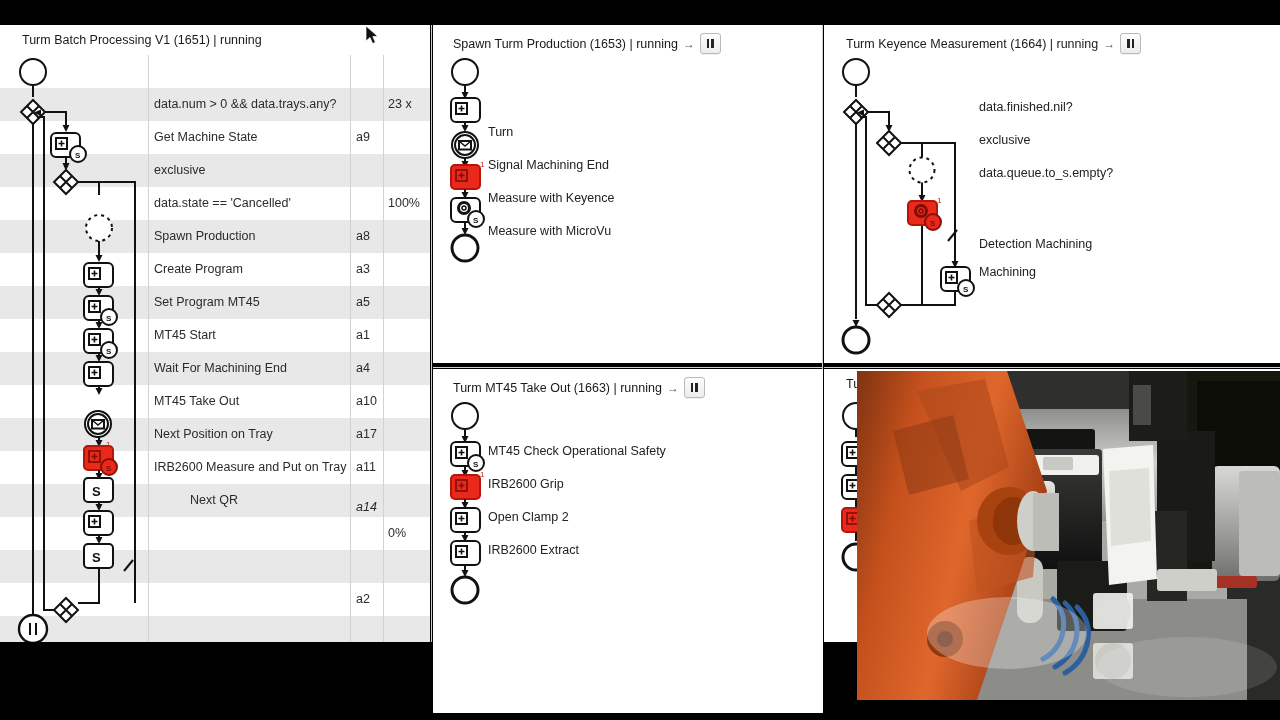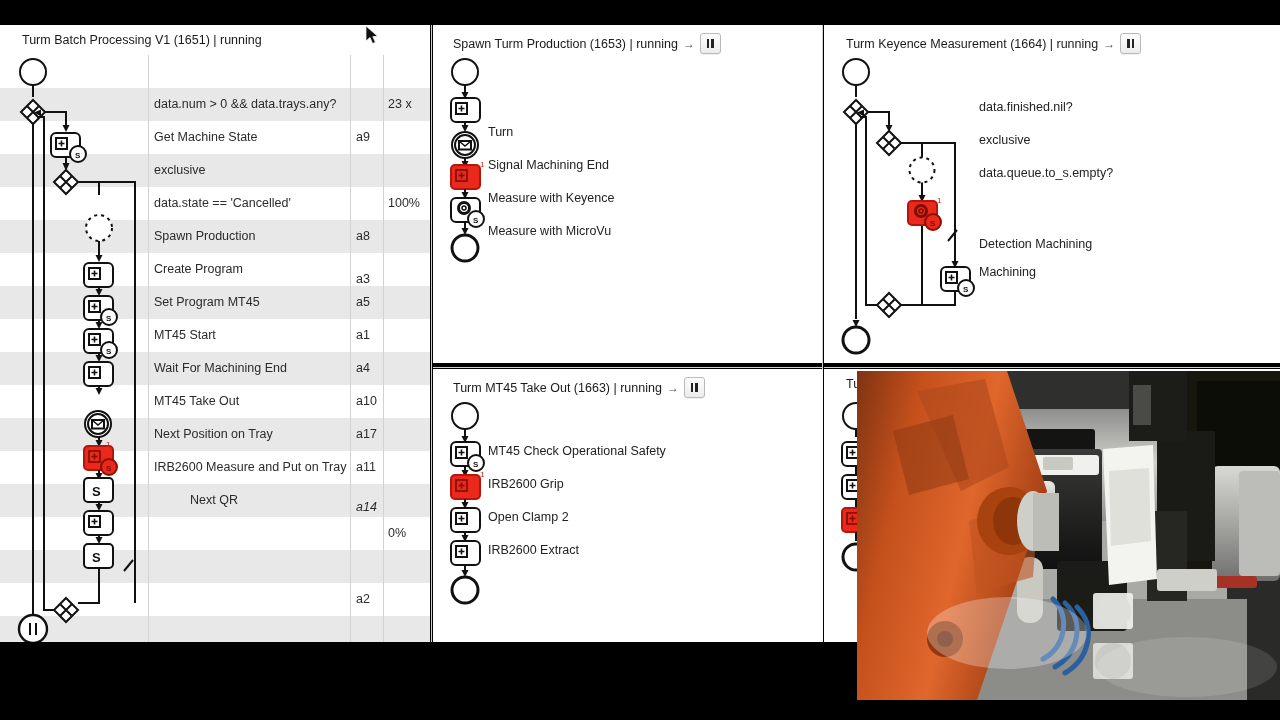--- a/index.html
+++ b/index.html
@@ -35,21 +35,21 @@
   #diag1{position:absolute;left:0;top:0;width:150px;height:587px;}
   .bpmn-svg{position:absolute;left:0;top:0;overflow:visible;}
 
   
   #p2{left:433px;top:25px;width:390px;height:338px;}
   #p2 .title{position:absolute;left:20px;top:8px;}
   
   #p3{left:824px;top:25px;width:456px;height:338px;}
   #p3 .title{position:absolute;left:22px;top:8px;}
   
-  #p4{left:433px;top:369px;width:390px;height:273px;}
+  #p4{left:433px;top:369px;width:390px;height:344px;}
   #p4 .title{position:absolute;left:20px;top:8px;}
   
   #p5{left:824px;top:369px;width:456px;height:273px;}
   #p5 .title{position:absolute;left:22px;top:8px;}
 
   .vsep{position:absolute;background:#cfcfcf;}
 
   .flowlabel{position:absolute;font-size:12.5px;color:#222;white-space:nowrap;}
 
   
@@ -112,21 +112,21 @@
           <div class="cell name" style="top: 33px;">data.num &gt; 0 &amp;&amp; data.trays.any?</div>
           <div class="cell pct" style="top: 33px;">23 x</div>
           <div class="cell name" style="top: 66px;">Get Machine State</div>
           <div class="cell code" style="top: 66px;">a9</div>
           <div class="cell name" style="top: 99px;">exclusive</div>
           <div class="cell name" style="top: 132px;">data.state == 'Cancelled'</div>
           <div class="cell pct" style="top: 132px;">100%</div>
           <div class="cell name" style="top: 165px;">Spawn Production</div>
           <div class="cell code" style="top: 165px;">a8</div>
           <div class="cell name" style="top: 198px; text-align: center;">Create Program</div>
-          <div class="cell code" style="top: 208px;">a3</div>
+          <div class="cell code" style="top: 198px;">a3</div>
           <div class="cell name" style="top: 231px;">Set Program MT45</div>
           <div class="cell code" style="top: 231px;">a5</div>
           <div class="cell name" style="top: 264px;">MT45 Start</div>
           <div class="cell code" style="top: 264px;">a1</div>
           <div class="cell name" style="top: 297px;">Wait For Machining End</div>
           <div class="cell code" style="top: 297px;">a4</div>
           <div class="cell name" style="top: 330px;">MT45 Take Out</div>
           <div class="cell code" style="top: 330px;">a10</div>
           <div class="cell name" style="top: 363px;">Next Position on Tray</div>
           <div class="cell code" style="top: 363px;">a17</div>

